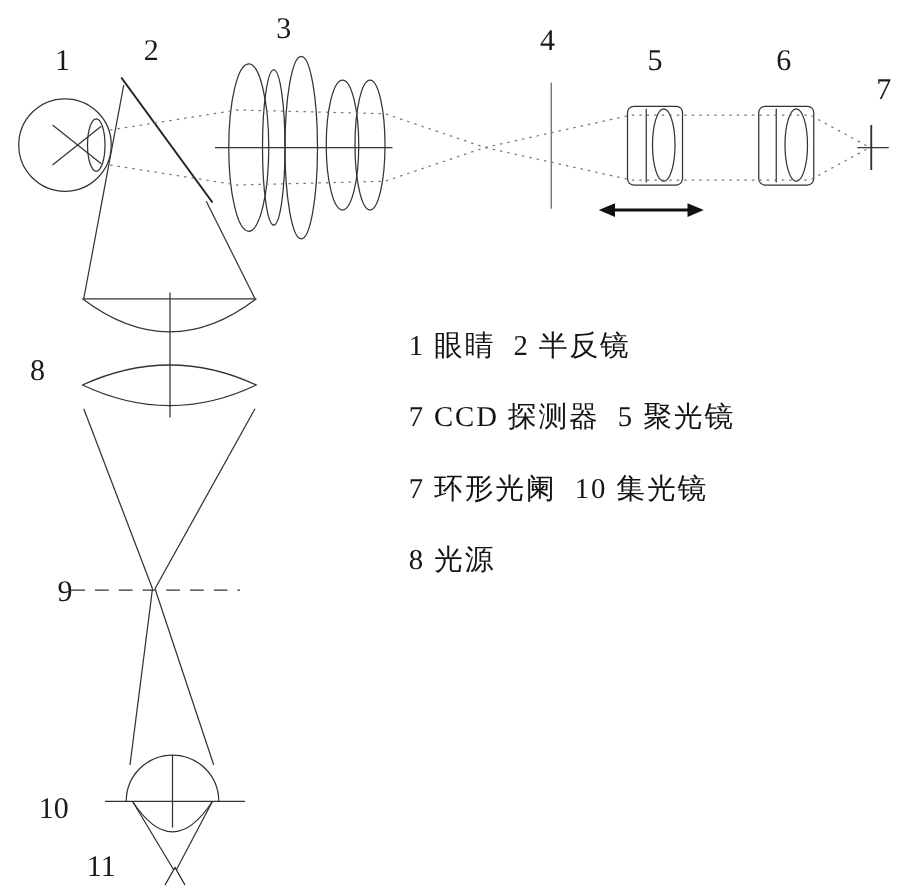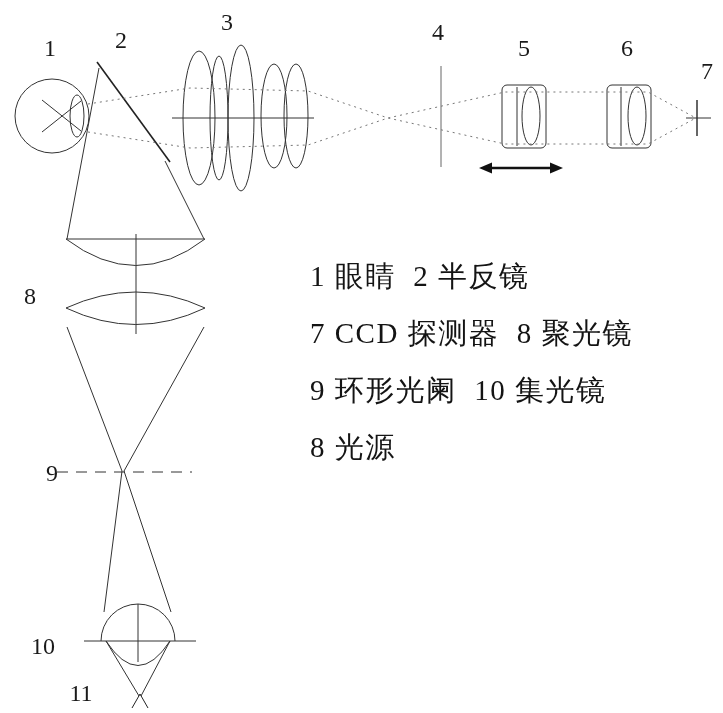--- a/index.html
+++ b/index.html
@@ -14,23 +14,23 @@
   }
   #stage { position: absolute; inset: 0; }
   svg { position: absolute; left: 0; top: 0; }
   .num {
     font-size: 24px;
     fill: #1a1a1a;
     font-family: "Liberation Serif", "DejaVu Serif", serif;
   }
   #legend {
     position: absolute;
-    left: 310px; top: 248px;
+    left: 327px; top: 248px;
     color: #141414;
-    font-size: 29px;
+    font-size: 23px;
     letter-spacing: 1.5px;
   }
   #legend .legend-line {
     height: 57px;
     line-height: 57px;
     white-space: pre;
   }
 </style>
 </head>
 <body>
@@ -126,18 +126,18 @@
   <text class="num" x="627" y="56" text-anchor="middle">6</text>
   <text class="num" x="707" y="79" text-anchor="middle">7</text>
   <text class="num" x="30" y="304" text-anchor="middle">8</text>
   <text class="num" x="52" y="481" text-anchor="middle">9</text>
   <text class="num" x="43" y="654" text-anchor="middle">10</text>
   <text class="num" x="81" y="701" text-anchor="middle">11</text>
 </svg>
 
 <div id="legend">
   <div class="legend-line">1 眼睛  2 半反镜</div>
-  <div class="legend-line">7 CCD 探测器  8 聚光镜</div>
-  <div class="legend-line">9 环形光阑  10 集光镜</div>
+  <div class="legend-line">7 CCD 探测器  5 聚光镜</div>
+  <div class="legend-line">7 环形光阑  10 集光镜</div>
   <div class="legend-line">8 光源</div>
 </div>
 
 </div>
 
 </body></html>

